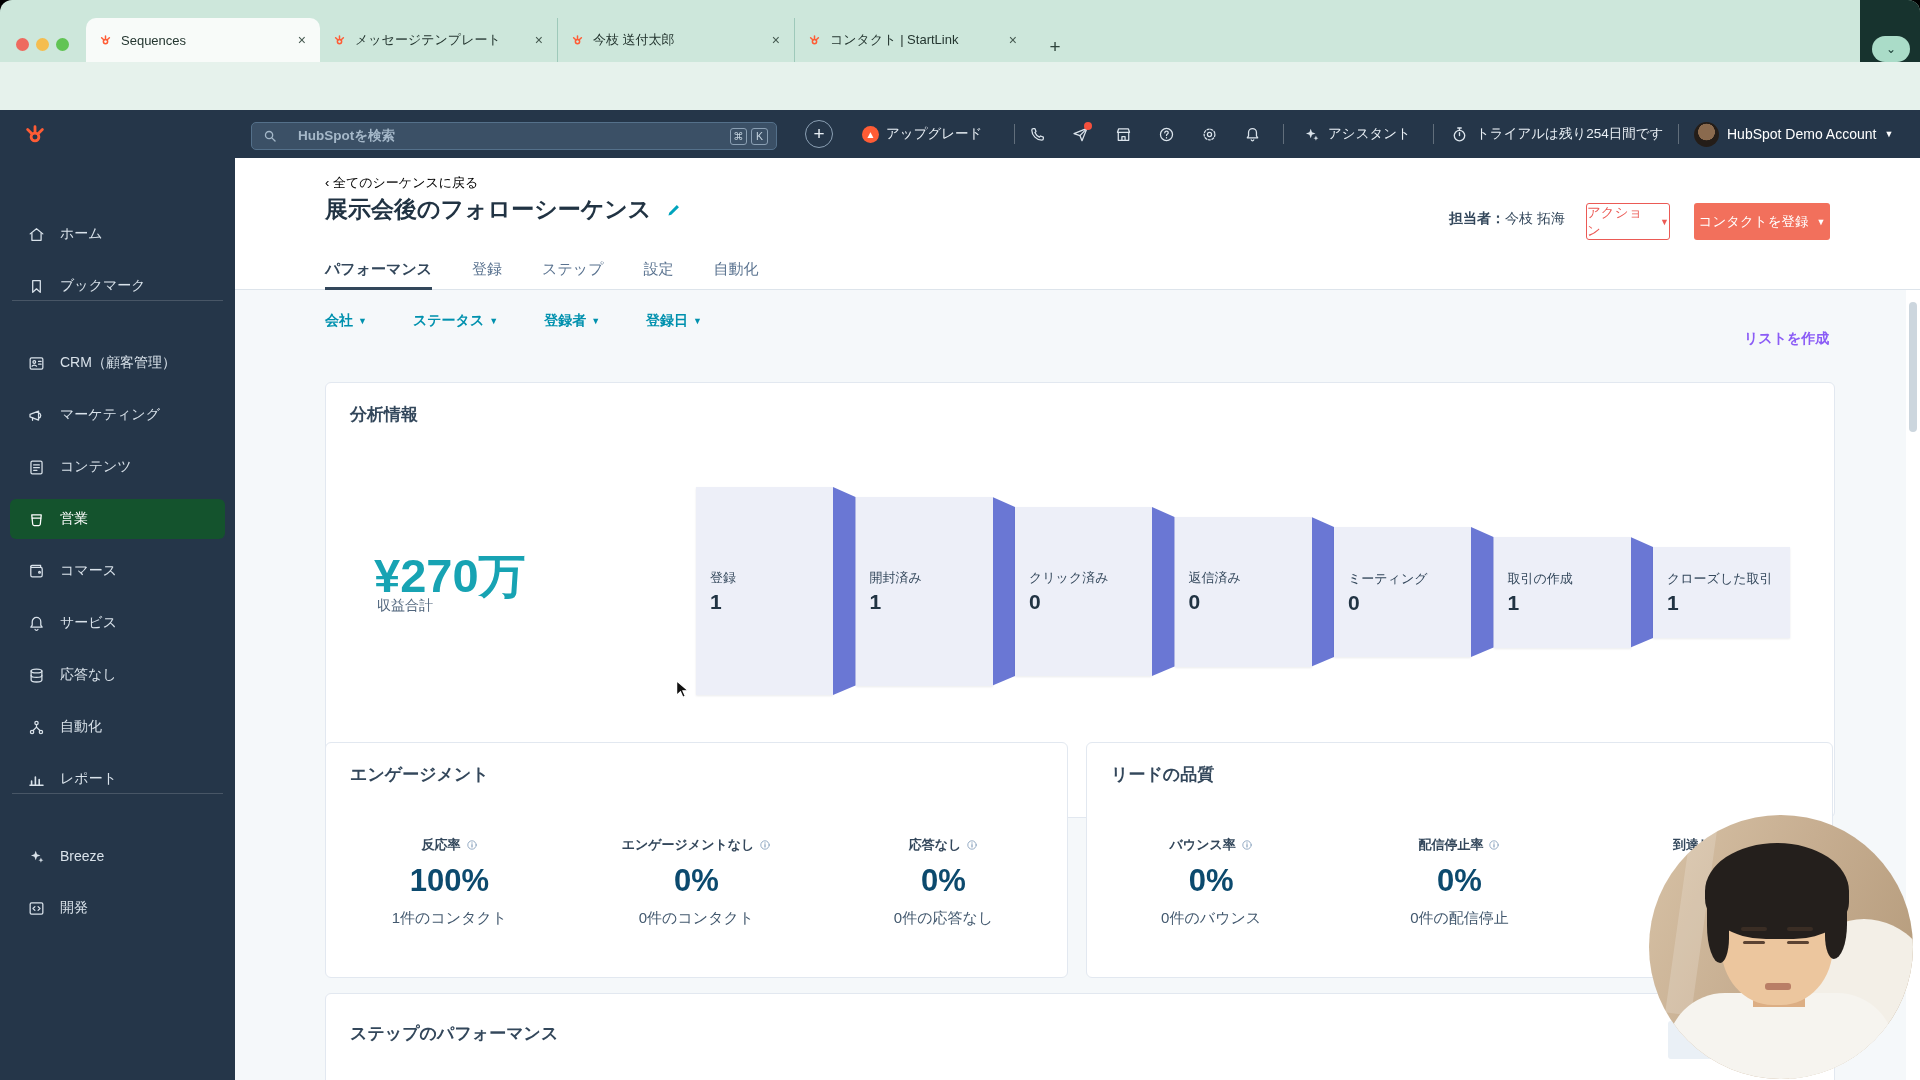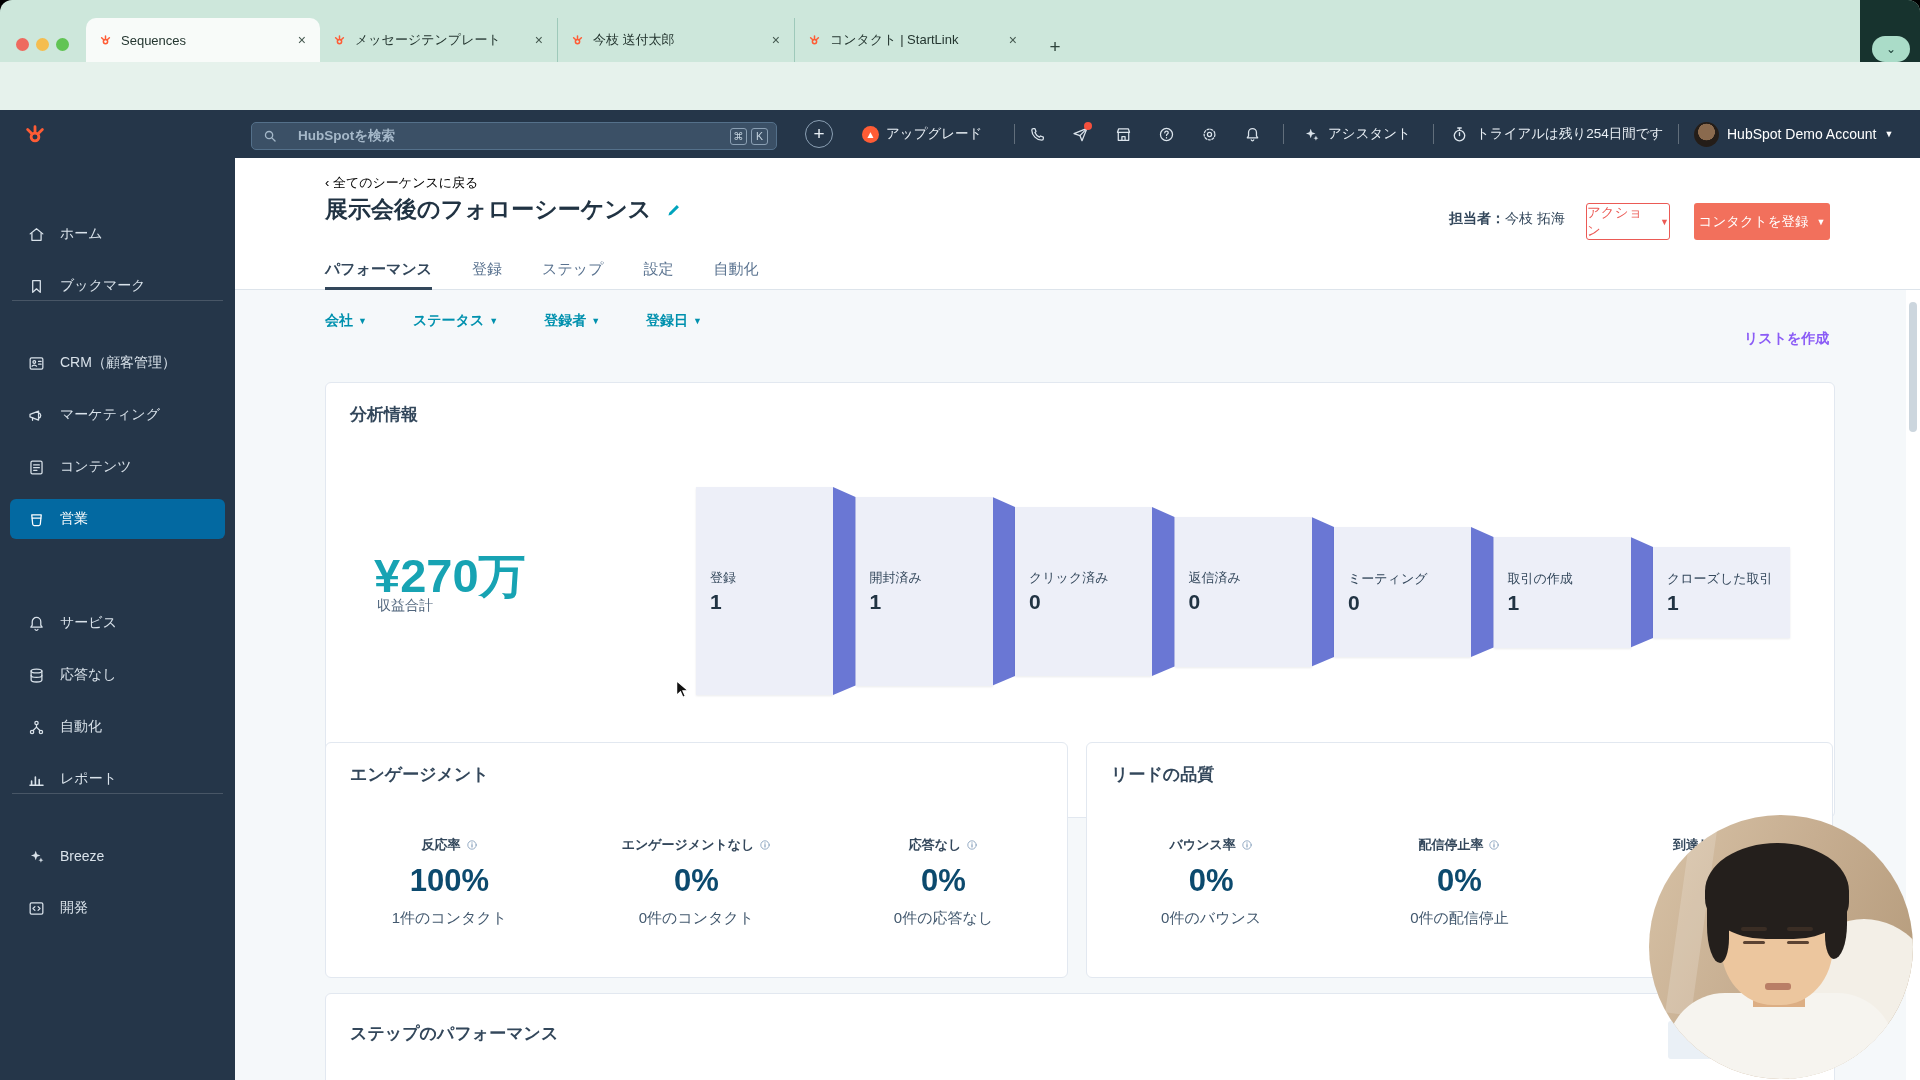--- a/index.html
+++ b/index.html
@@ -44,21 +44,21 @@
   .nav-item { display:flex; align-items:center; color:#eaf0f6; font-size:13.5px; gap:7px; top:110px; height:48px; }
   .nav-ic { width:19px; height:19px; color:#dbe4ec; position:relative; }
   .nav-vdiv { top:124px; width:1px; height:20px; background:rgba(255,255,255,.28); }
   .reddot { position:absolute; right:-2px; top:-3px; width:8px; height:8px; border-radius:50%; background:#f5503d; }
   #upgrade-ic { width:17px; height:17px; border-radius:50%; background:#ff5c35; color:#fff; font-size:10px; display:flex; align-items:center; justify-content:center; }
   #account { left:1694px; top:110px; height:48px; display:flex; align-items:center; gap:8px; color:#fff; font-size:14px; }
   #account .aav { width:25px; height:25px; border-radius:50%; background:radial-gradient(circle at 50% 40%,#8a6a4e 42%,#241d18 44%); }
   .caret { font-size:9px; }
 
   .side-item { left:10px; width:215px; height:40px; border-radius:6px; display:flex; align-items:center; padding-left:17px; gap:14px; color:#d9e2ea; font-size:14px; }
-  .side-item.active { background:#0369a1; color:#fff; }
+  .side-item.active { background:#14532d; color:#fff; }
   .side-item .ic { width:19px; height:19px; }
   .side-div { left:12px; width:211px; height:1px; background:rgba(255,255,255,.16); }
 
   
   #header { left:235px; top:158px; width:1685px; height:132px; background:#fff; border-bottom:1px solid #dde4eb; }
   #backlink { left:90px; top:16px; font-size:13px; color:#000000; }
   #pagetitle { left:90px; top:36px; font-size:23px; font-weight:bold; color:#213343; display:flex; align-items:center; gap:14px; }
   #pagetitle .pen { width:18px; height:18px; color:#00a4bd; }
   #owner { left:1214px; top:52px; font-size:14px; color:#33475b; }
   #owner b { font-weight:bold; }
@@ -367,20 +367,30 @@
         <span>コンテンツ</span>
       </div>
       <div class="abs side-item active" style="top: 341px;">
         <span class="ic">
           <svg viewBox="0 0 24 24" width="19" height="19" fill="none" stroke="currentColor" stroke-width="1.6" stroke-linecap="round" stroke-linejoin="round">
             <path d="M6 6.2h12l-1.2 11.8a1.9 1.9 0 0 1-1.9 1.6H9.1a1.9 1.9 0 0 1-1.9-1.6z"></path>
             <path d="M6.7 10.4h10.6"></path>
           </svg>
         </span>
         <span>営業</span>
+      </div>
+      <div class="abs side-item" style="top: 393px;">
+        <span class="ic">
+          <svg viewBox="0 0 24 24" width="19" height="19" fill="none" stroke="currentColor" stroke-width="1.6" stroke-linecap="round" stroke-linejoin="round">
+            <path d="M4.8 5.8c0-.8.7-1.4 1.5-1.4h10.9v2.4"></path>
+            <path d="M4.8 5.8v11a2 2 0 0 0 2 2h10.4a2 2 0 0 0 2-2V8.8a2 2 0 0 0-2-2H4.8"></path>
+            <circle cx="15.8" cy="13" r="1.1"></circle>
+          </svg>
+        </span>
+        <span>コマース</span>
       </div>
       <div class="abs side-item" style="top: 445px;">
         <span class="ic">
           <svg viewBox="0 0 24 24" width="19" height="19" fill="none" stroke="currentColor" stroke-width="1.6" stroke-linecap="round" stroke-linejoin="round">
             <path d="M12 4.4a5.4 5.4 0 0 1 5.4 5.4v4.3l1.7 2.6H4.9l1.7-2.6V9.8A5.4 5.4 0 0 1 12 4.4z"></path>
             <path d="M10.2 19.4a1.9 1.9 0 0 0 3.6 0"></path>
           </svg>
         </span>
         <span>サービス</span>
       </div>

